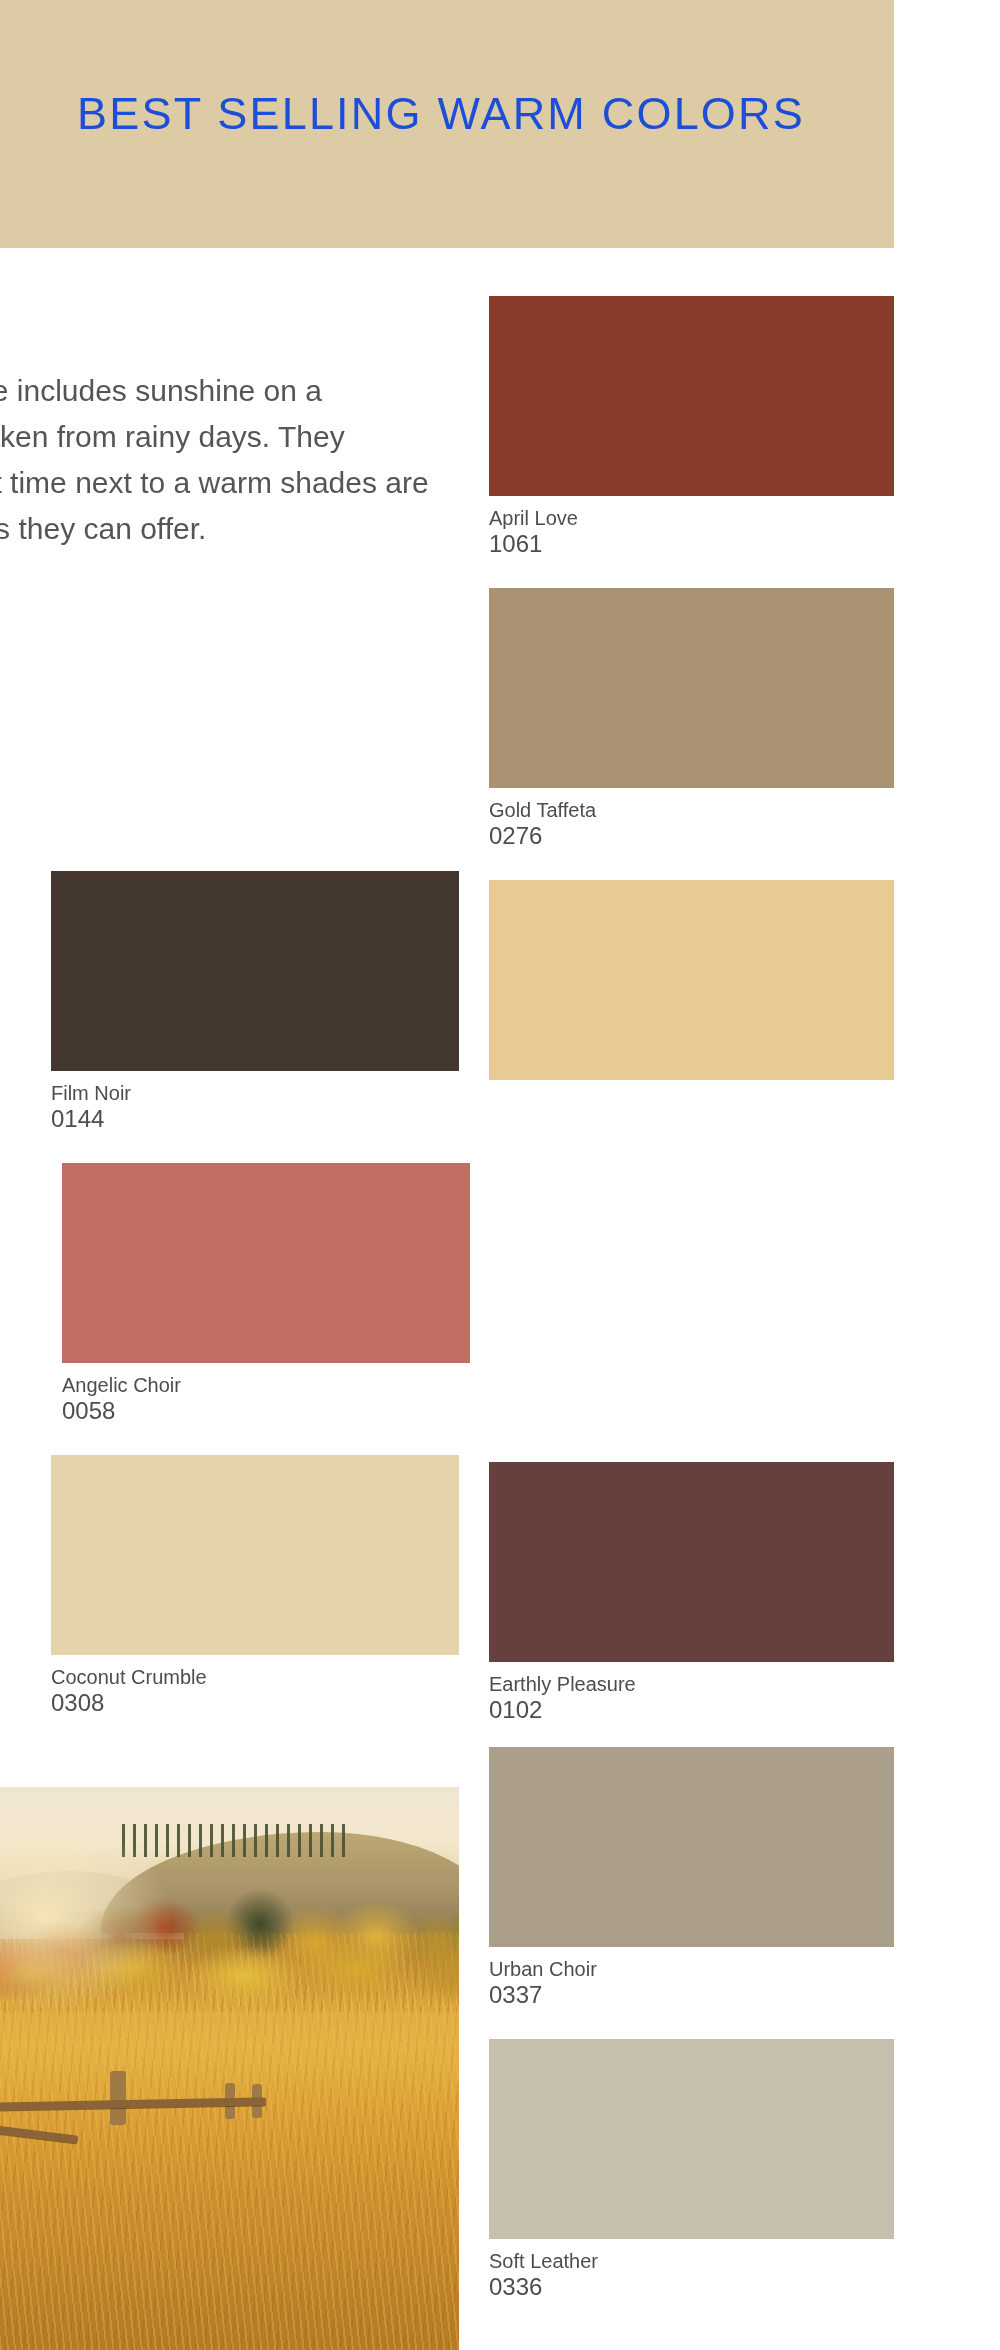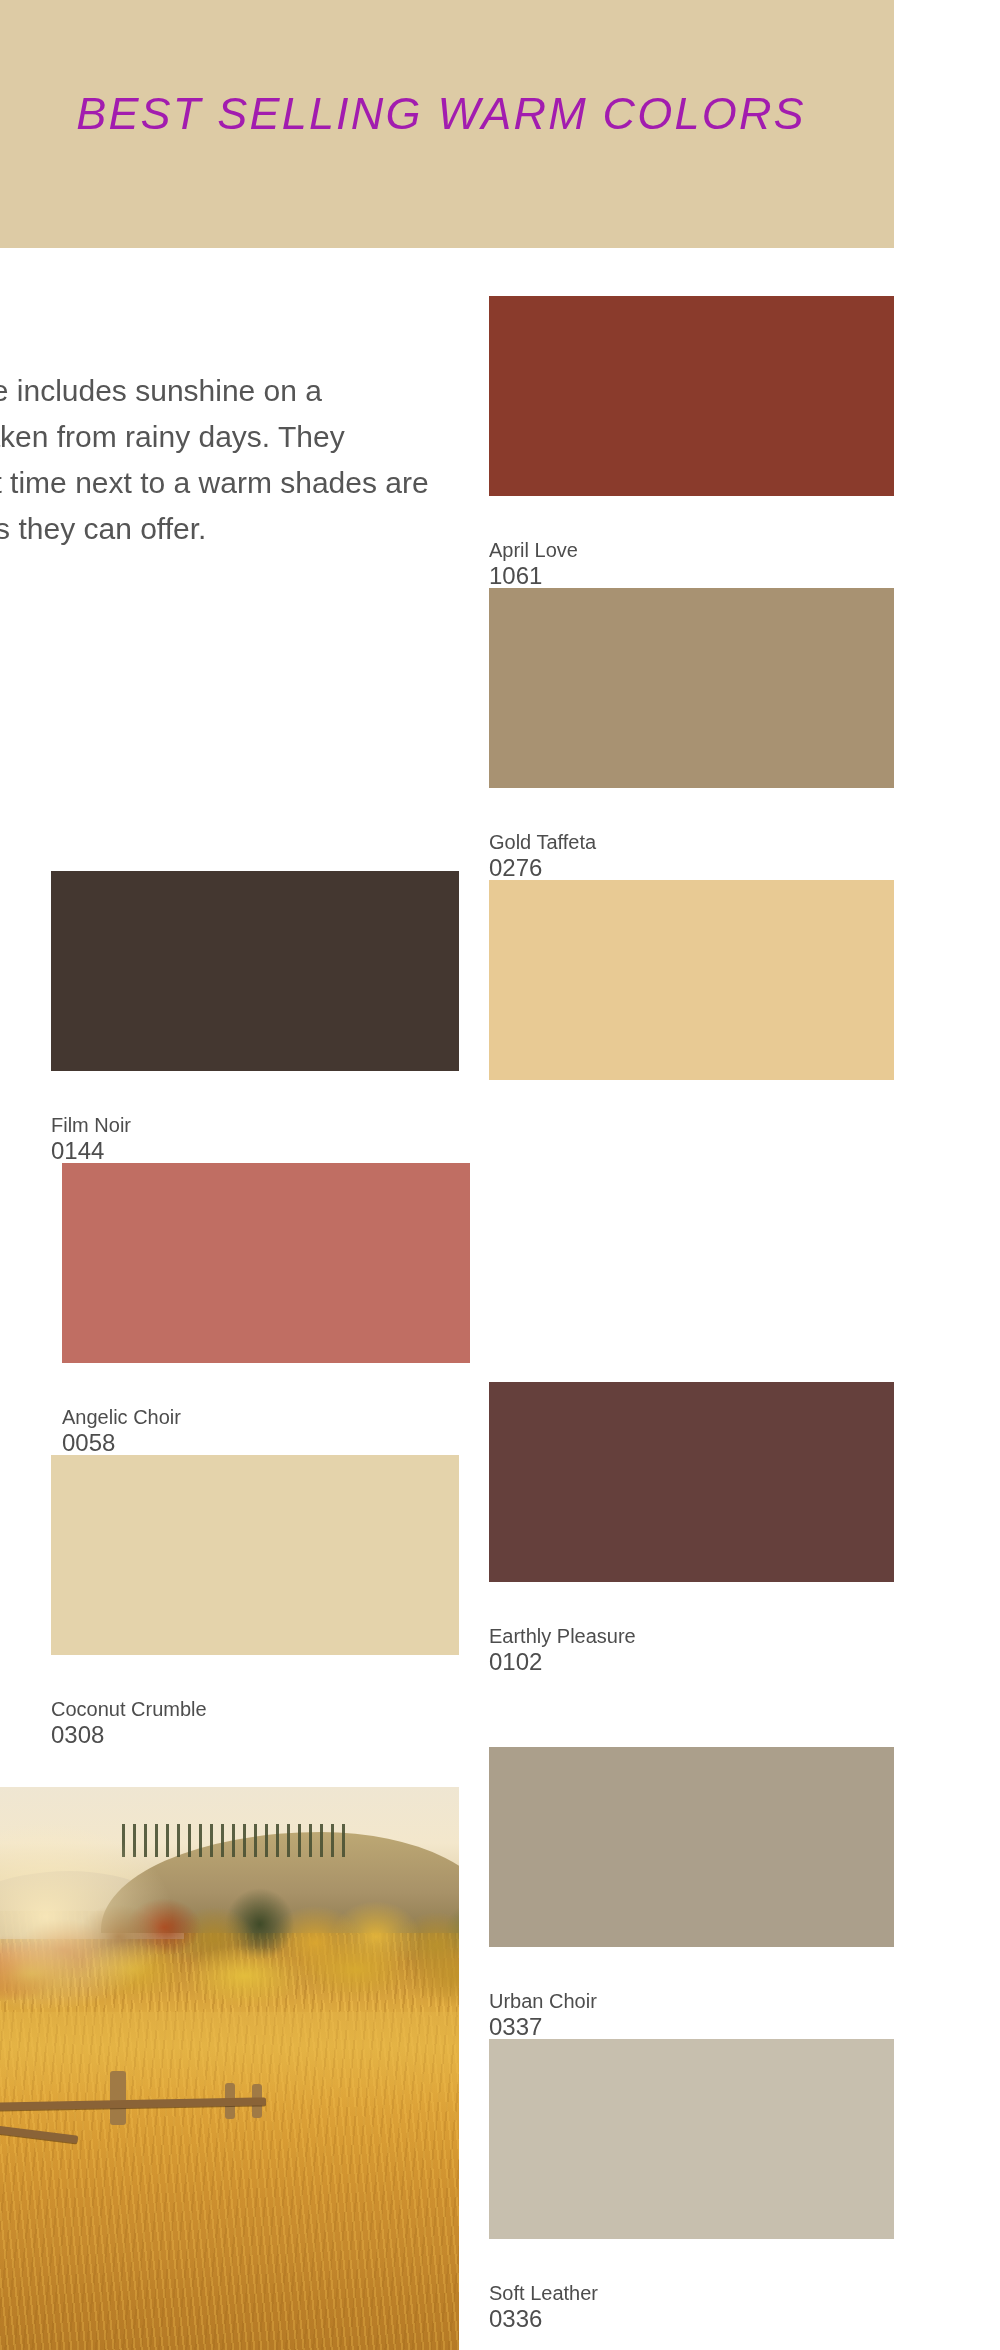--- a/index.html
+++ b/index.html
@@ -16,24 +16,23 @@
   #header-band {
     position:absolute; left:0; top:0;
     width:894px; height:248px;
     background:#ddcba5;
     display:flex; align-items:center; justify-content:center;
   }
   #header-title {
     font-size:45px;
     font-weight:300;
     letter-spacing:2.2px;
-    color:#a21caf;
+    color:#1d4ed8;
     white-space:nowrap;
     transform:translate(-6px,-10px);
-    font-style:italic;
   }
 
   
   #intro-block {
     position:absolute;
     left:-215px; top:368px;
     width:645px;
   }
   #intro-text {
     font-size:30px;
@@ -42,21 +41,21 @@
     font-weight:400;
   }
 
   
   .col { position:absolute; }
   #col-left  { left:51px;  top:0; width:408px; }
   #col-right { left:489px; top:0; width:405px; }
 
   .swatch-card { position:absolute; }
   .swatch-chip { width:100%; display:block; }
-  .swatch-meta { padding-top:9px;margin-top:32px; }
+  .swatch-meta { padding-top:9px; }
   .swatch-name {
     font-size:20px; line-height:26px;
     color:#4d4d4d; font-weight:400;
   }
   .swatch-code {
     font-size:24px; line-height:26px;
     color:#4d4d4d; font-weight:400;
   }
 
   
@@ -195,21 +194,21 @@
         <div class="swatch-meta">
           <div class="swatch-name">Gold Taffeta</div>
           <div class="swatch-code">0276</div>
         </div>
       </div>
       <div class="swatch-card" style="top: 880px; left: 0px; width: 100%;">
         <div class="swatch-chip" style="height: 200px; background: rgb(232, 202, 148);"></div>
         <div class="swatch-meta">
         </div>
       </div>
-      <div class="swatch-card" style="top: 1382px; left: 0px; width: 100%;">
+      <div class="swatch-card" style="top: 1462px; left: 0px; width: 100%;">
         <div class="swatch-chip" style="height: 200px; background: rgb(101, 64, 60);"></div>
         <div class="swatch-meta">
           <div class="swatch-name">Earthly Pleasure</div>
           <div class="swatch-code">0102</div>
         </div>
       </div>
       <div class="swatch-card" style="top: 1747px; left: 0px; width: 100%;">
         <div class="swatch-chip" style="height: 200px; background: rgb(171, 159, 139);"></div>
         <div class="swatch-meta">
           <div class="swatch-name">Urban Choir</div>

